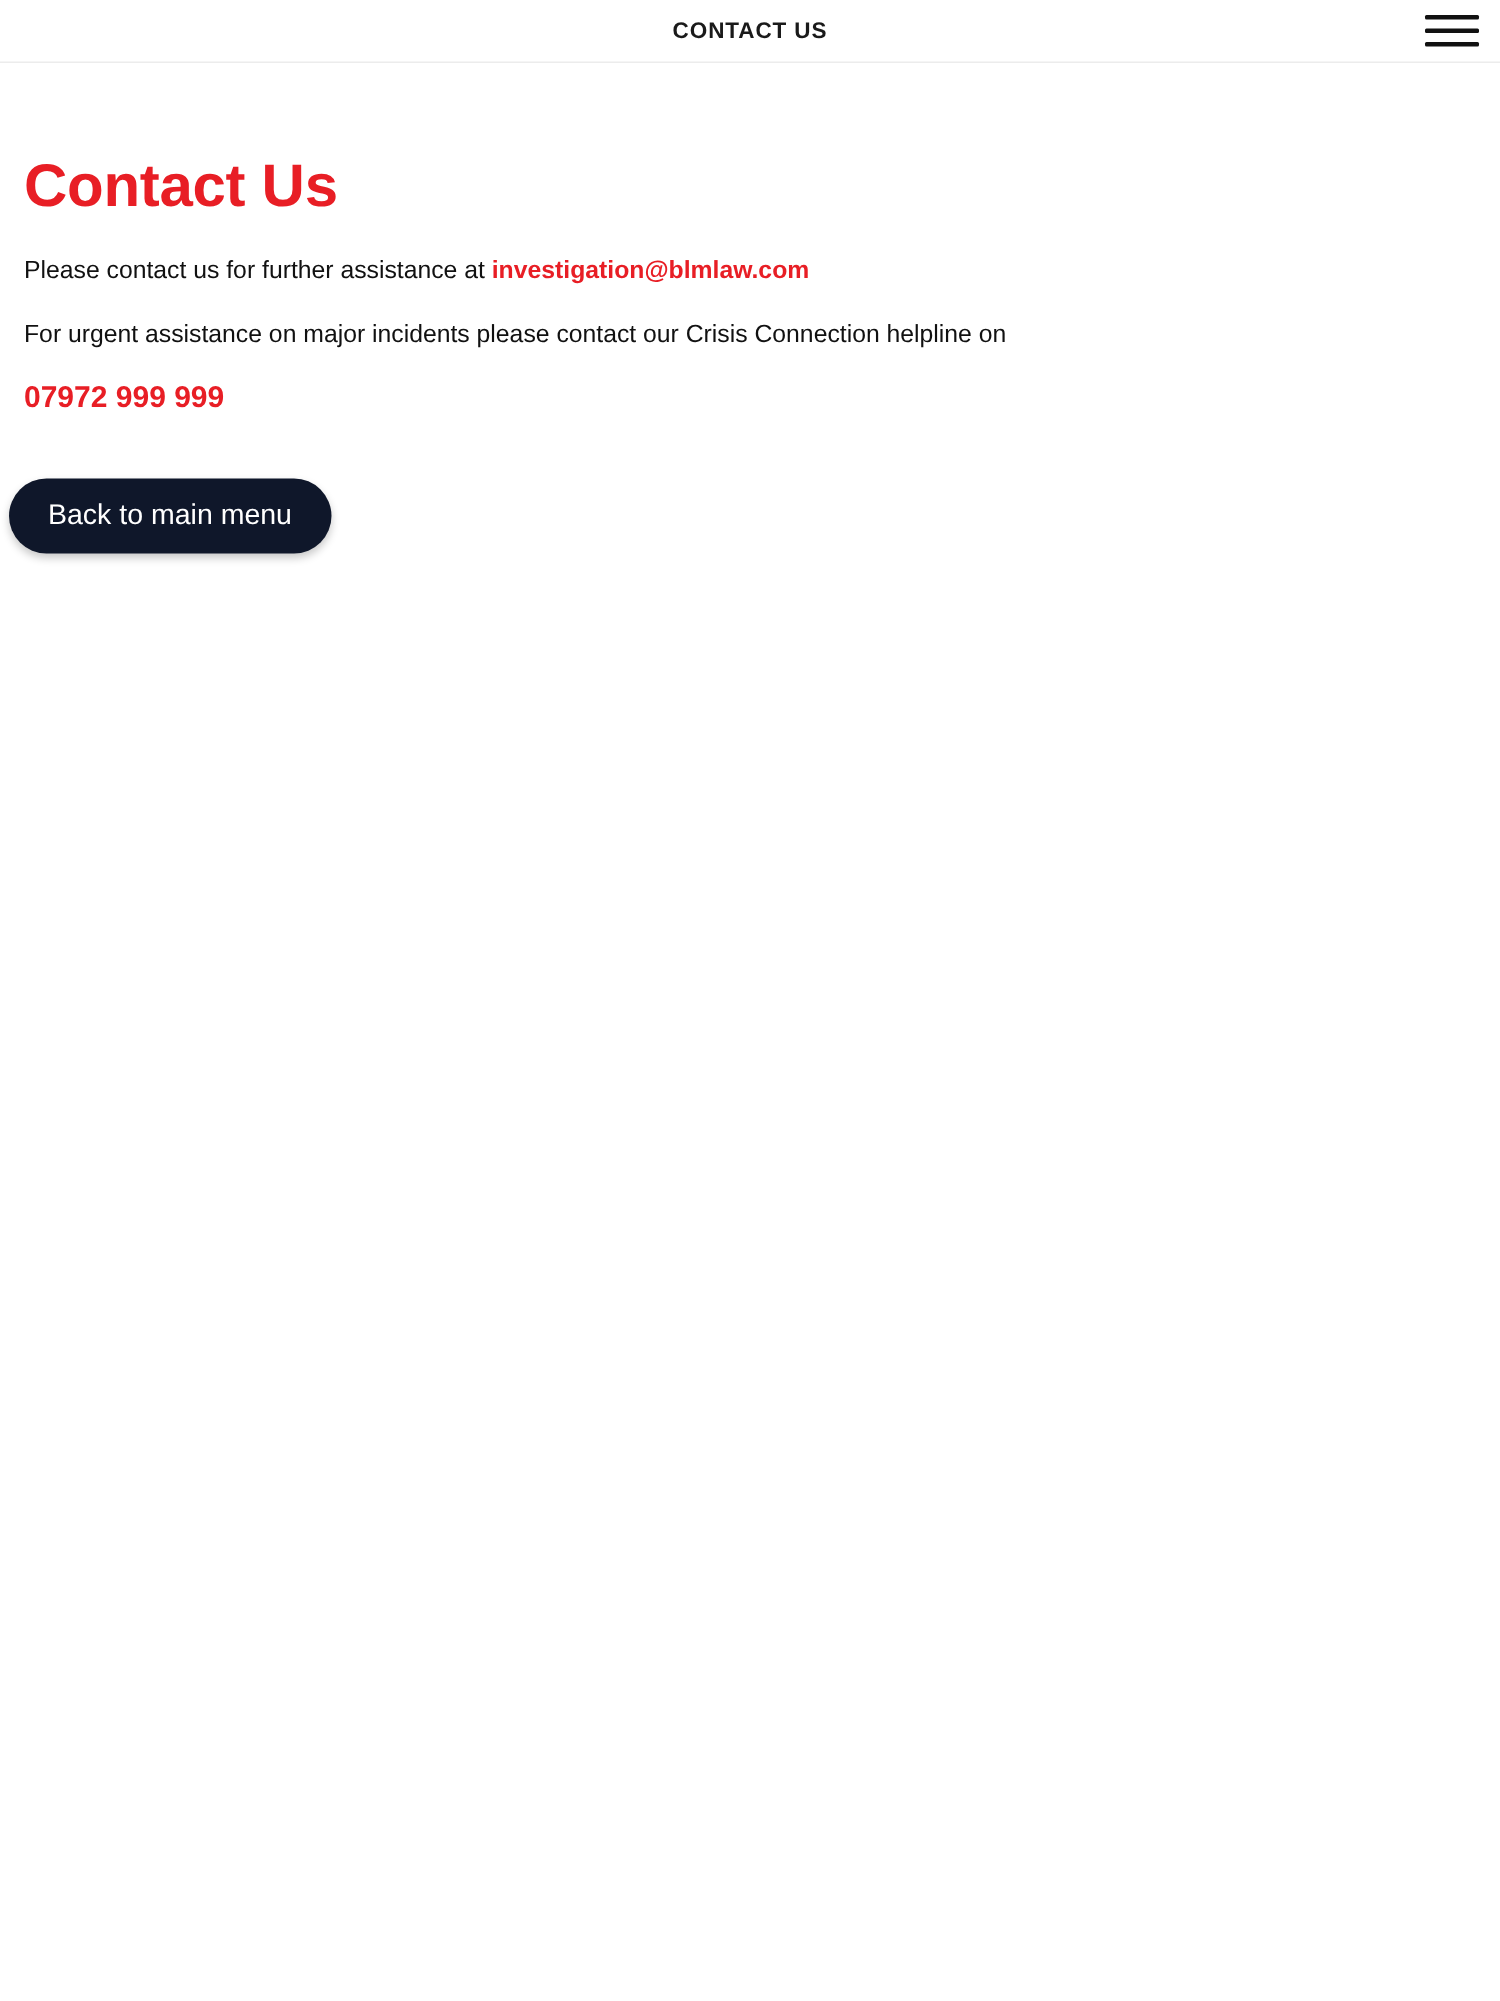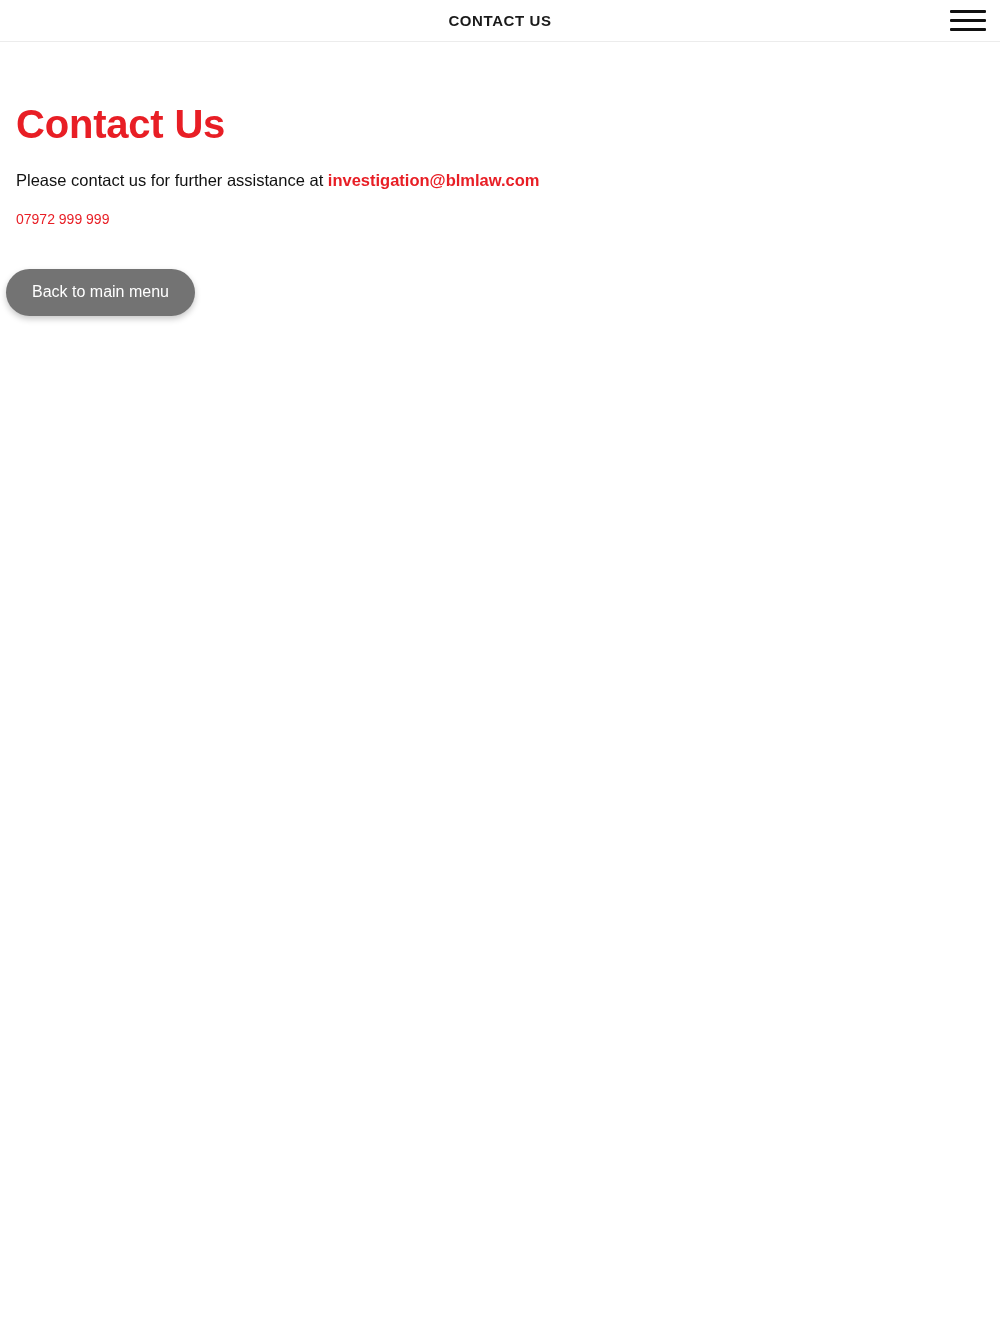--- a/index.html
+++ b/index.html
@@ -76,34 +76,34 @@
   }
   .para:last-of-type {
     margin-bottom: 0;
   }
   .email-link {
     color: #e81e25;
     font-weight: bold;
     text-decoration: none;
   }
   .phone {
-    font-size: 14px;
-    font-weight: normal;
+    font-size: 20px;
+    font-weight: bold;
     color: #e81e25;
     margin: 0;
   }
 
   .btn-row {
     margin-top: 42px;
   }
   .back-button {
     display: inline-block;
-    background: #737373;
+    background: #0f172a;
     color: #ffffff;
-    font-size: 16px;
+    font-size: 19px;
     font-family: "Liberation Sans", sans-serif;
     line-height: 1;
     padding: 15px 26px 16px 26px;
     border: none;
     border-radius: 26px;
     box-shadow: 0 3px 6px rgba(0,0,0,0.22);
     cursor: pointer;
     margin-left: -10px;
   }
 </style>
@@ -121,20 +121,21 @@
 
 <div class="content">
 
   <h1 class="page-title">Contact Us</h1>
 
   <p class="para">
     <span>Please contact us for further assistance at </span><a class="email-link" href="#">investigation@blmlaw.com</a>
   </p>
 
 
+  <p class="para">For urgent assistance on major incidents please contact our Crisis Connection helpline on</p>
 
   <p class="phone">07972 999 999</p>
 
   <div class="btn-row">
     <button class="back-button">Back to main menu</button>
   </div>
 
 </div>
 
 </body></html>

